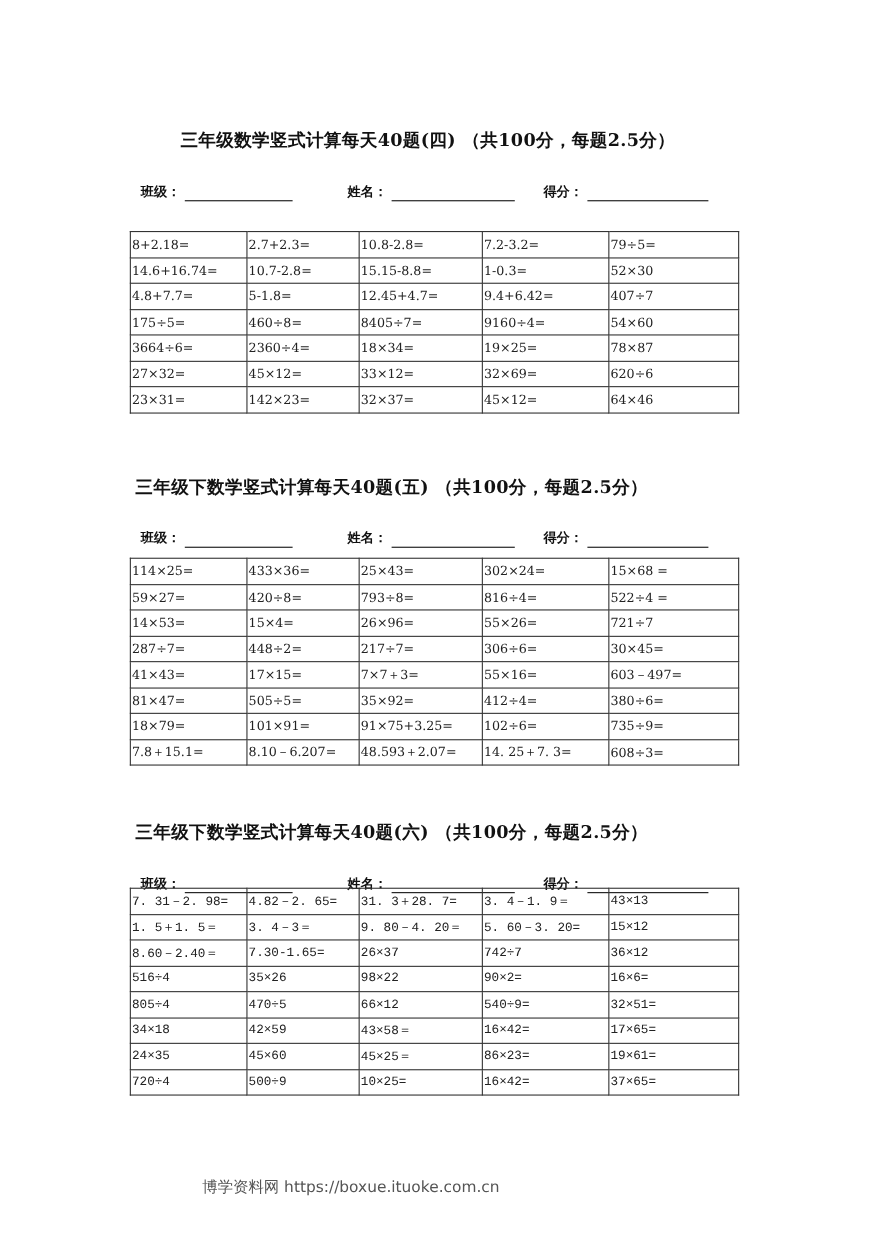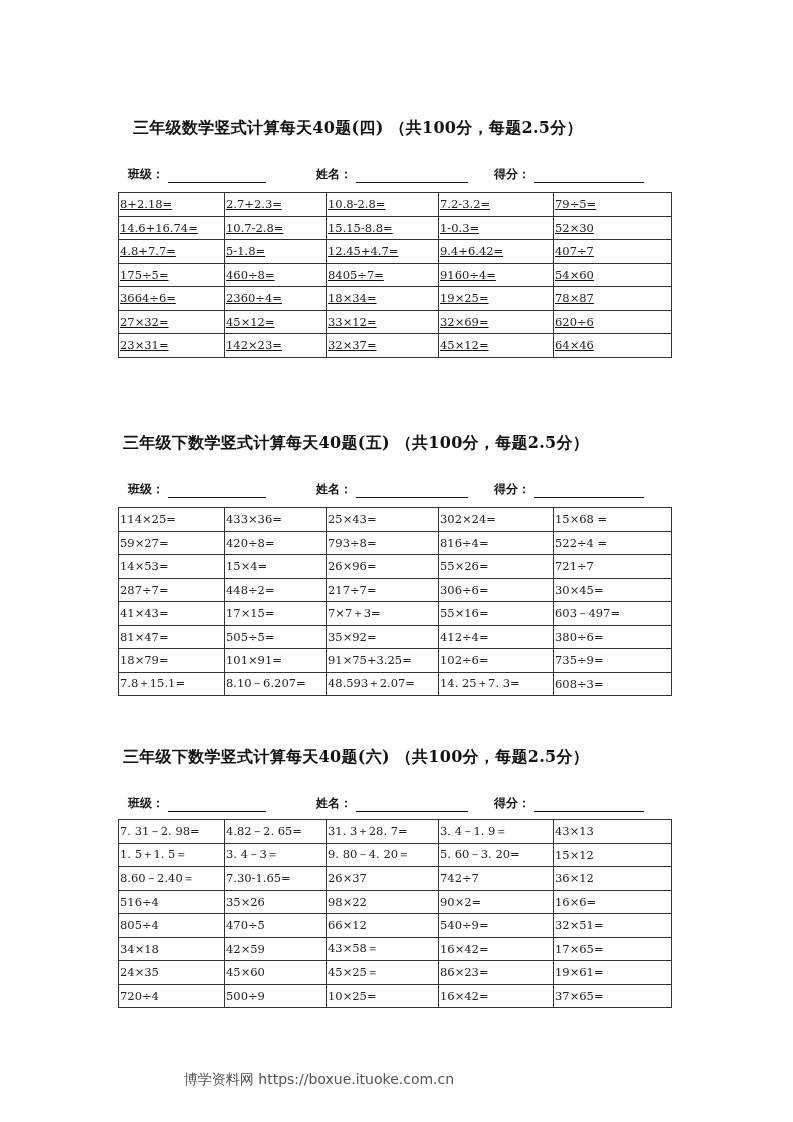--- a/index.html
+++ b/index.html
@@ -17,36 +17,36 @@
              font-family: "DejaVu Serif", "Liberation Serif", serif; font-size: 11.5px; table-layout: fixed; }
   table.ws td { border: 1px solid #333; height: 22.5px; padding: 0 0 0 1px; white-space: nowrap;
                 overflow: hidden; color: #222; vertical-align: middle; }
   .footer { position: absolute; top: 1071px; left: 0; width: 638px; text-align: center;
             font-family: "DejaVu Sans", sans-serif; font-size: 14px; color: #555; }
 </style>
 </head>
 <body>
 
 <div class="section" style="top:118px;">
-  <div class="title" style="top:0;">三年级数学竖式计算每天40题(四) （共100分，每题2.5分）</div>
+  <div class="title" style="top:0;margin-left:31px;">三年级数学竖式计算每天40题(四) （共100分，每题2.5分）</div>
   <div class="fields">
     <div class="field" style="left:0;">
         <span>班级：</span>
         <span class="blank" style="width:98px;"></span>
       </div>
     <div class="field" style="left:188px;">
         <span>姓名：</span>
         <span class="blank" style="width:112px;"></span>
       </div>
     <div class="field" style="left:366px;">
         <span>得分：</span>
         <span class="blank" style="width:110px;"></span>
       </div>
   </div>
-  <table class="ws" style="top:74px;text-decoration:underline;">
+  <table class="ws" style="top:92px;">
     <colgroup>
         <col style="width:106px">
         <col style="width:102px">
         <col style="width:112px">
         <col style="width:115px">
         <col style="width:118px">
       </colgroup>
     <tbody>
         <tr>
           <td>8+2.18=</td>
@@ -195,21 +195,21 @@
       </div>
     <div class="field" style="left:188px;">
         <span>姓名：</span>
         <span class="blank" style="width:112px;"></span>
       </div>
     <div class="field" style="left:366px;">
         <span>得分：</span>
         <span class="blank" style="width:110px;"></span>
       </div>
   </div>
-  <table class="ws" style="top:72px;">
+  <table class="ws" style="top:60px;font-family:Liberation Mono, monospace;">
     <colgroup>
         <col style="width:106px">
         <col style="width:102px">
         <col style="width:112px">
         <col style="width:115px">
         <col style="width:118px">
       </colgroup>
     <tbody>
         <tr>
           <td>7. 31－2. 98=</td>

